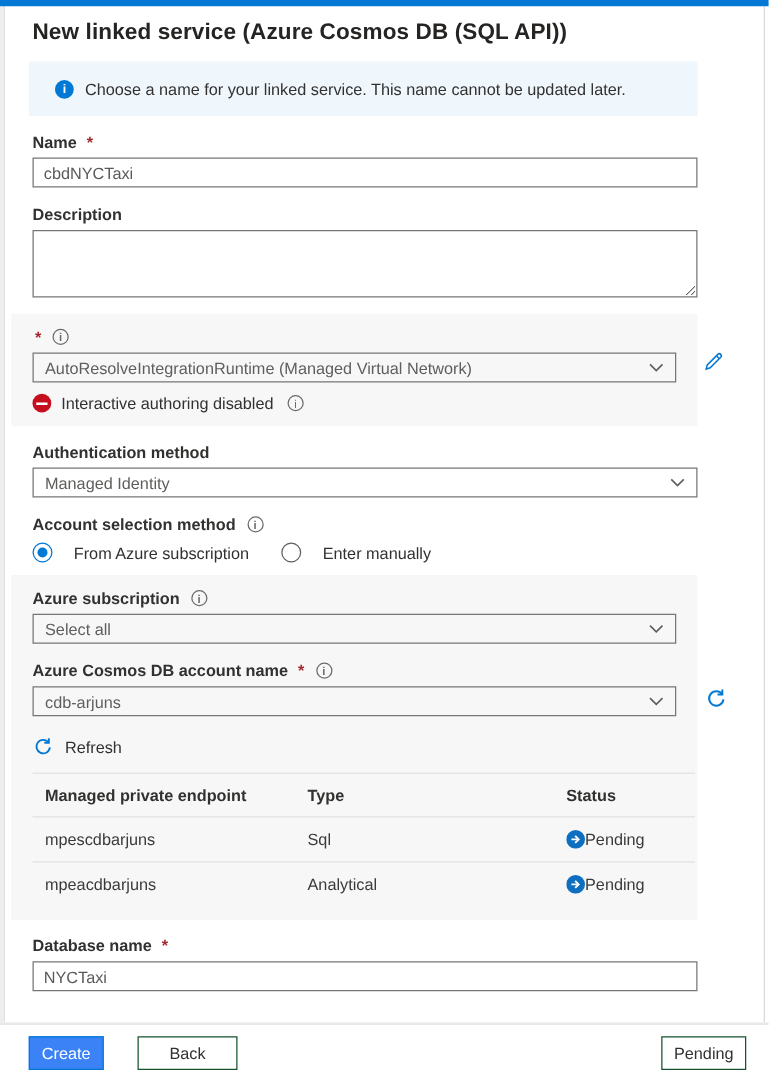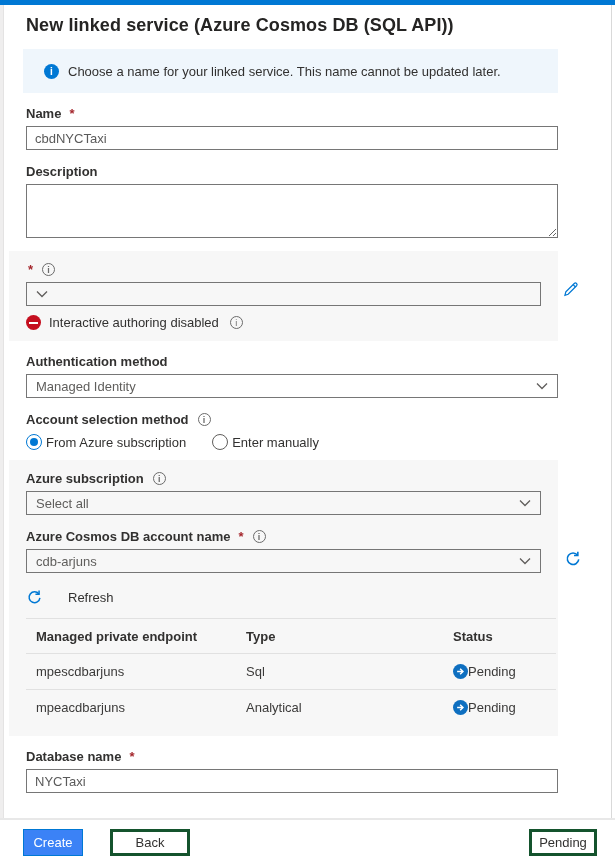--- a/index.html
+++ b/index.html
@@ -68,43 +68,43 @@
   .warnrow { margin-top:9px; display:flex; align-items:center; gap:8px; }
   .blocked {
     width:15px; height:15px; border-radius:50%; background:#c50f1f; position:relative; flex:0 0 auto;
   }
   .blocked::after { content:""; position:absolute; left:3px; top:6.5px; width:9px; height:2px; background:#fff; }
 
   .pencil-btn { position:absolute; right:-22px; top:29px; width:18px; height:18px; cursor:pointer; }
   .refresh-side-btn { position:absolute; right:-24px; top:90px; width:18px; height:18px; cursor:pointer; }
 
   .radio-row { margin-top:7px; display:flex; align-items:center; gap:26px; }
-  .radio-opt { display:flex; align-items:center; gap:4px; cursor:pointer; }
+  .radio-opt { display:flex; align-items:center; gap:17px; cursor:pointer; }
   .radio { width:16px; height:16px; border-radius:50%; flex:0 0 auto; position:relative; }
   .radio.sel { border:1px solid #0078d4; }
   .radio.sel::after { content:""; position:absolute; left:3px; top:3px; width:8px; height:8px; border-radius:50%; background:#0078d4; }
   .radio.unsel { border:1px solid #605e5c; }
 
-  .refresh-row { margin-top:16px; display:flex; align-items:center; gap:25px; cursor:pointer; width:90px; }
+  .refresh-row { margin-top:16px; display:flex; align-items:center; gap:9px; cursor:pointer; width:90px; }
   .refresh-row .rlabel { color:#323130; }
 
   .tbl-divider { margin-top:12px; width:530px; height:1px; background:#e1e1e1; }
   .tbl { width:530px; }
   .tbl-header, .tbl-row { display:grid; grid-template-columns:210px 207px 1fr; align-items:center; padding-left:10px; }
   .tbl-header { height:34px; font-weight:600; }
   .tbl-row { height:36px; border-top:1px solid #e1e1e1; color:#3b3a39; }
   .status-cell { display:flex; align-items:center; gap:0; }
 
   .footer { position:absolute; left:0; bottom:0; width:615px; height:47px; background:#fff; border-top:2px solid #e8e8e8; }
   .btn {
     position:absolute; top:9px; height:27px; font-family:"Liberation Sans",sans-serif; font-size:13px;
     display:flex; align-items:center; justify-content:center; cursor:pointer;
   }
   .btn-primary { left:23px; width:60px; background:#3b82f6; border:1px solid #0078d4; color:#fff; }
-  .btn-default { background:#fff; border:3px solid #14532d; color:#323130; }
+  .btn-default { background:#fff; border:1px solid #14532d; color:#323130; }
   .btn-back { left:110px; width:80px; }
   .btn-cancel { right:18px; width:68px; }
 </style>
 </head>
 <body>
 
 <div class="topbar"></div>
 <div class="leftstrip"></div>
 <div class="rightborder"></div>
 
@@ -128,20 +128,21 @@
   </div>
   <textarea class="txt" style=""></textarea>
 
   <div class="graybox">
     <div class="inner">
       <div class="lbl">
           <span class="req">*</span>
         <span class="info-o">i</span>
       </div>
       <div class="dropdown">
+        <span class="val">AutoResolveIntegrationRuntime (Managed Virtual Network)</span>
         <svg class="chev" width="12" height="8" viewBox="0 0 12 8">
             <path d="M1 1.5 L6 6.5 L11 1.5" fill="none" stroke="#605e5c" stroke-width="1.3"></path>
           </svg>
       </div>
       <div class="warnrow">
         <span class="blocked"></span>
         <span>Interactive authoring disabled</span>
         <span class="info-o">i</span>
       </div>
     </div>

